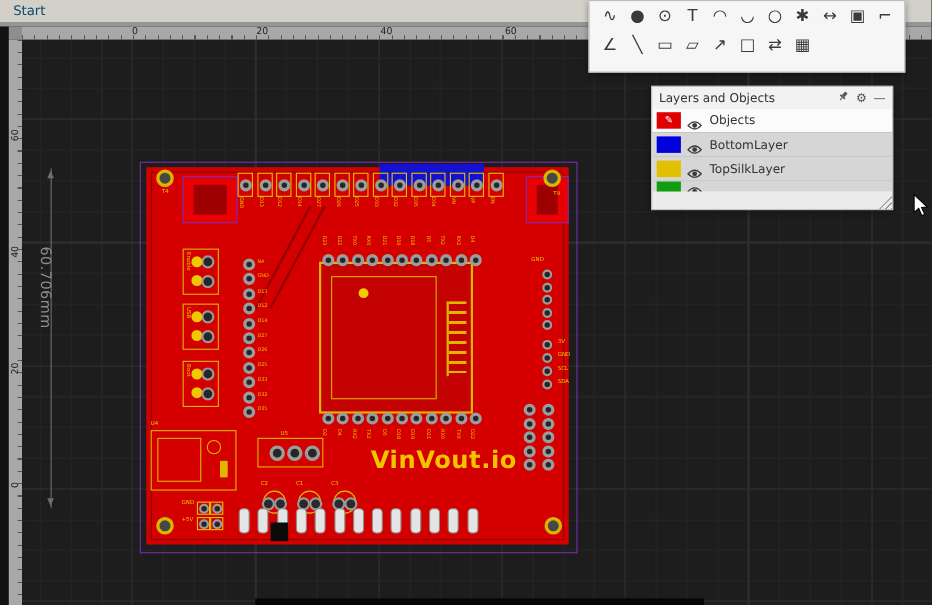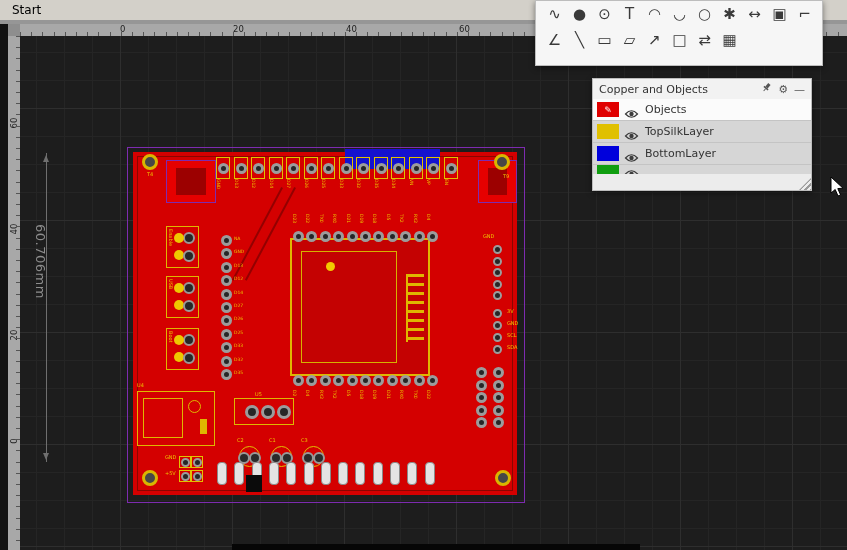--- a/index.html
+++ b/index.html
@@ -11,21 +11,21 @@
     background-image:
       repeating-linear-gradient(to right,#2e2e2e 0 1px,transparent 1px 112px),
       repeating-linear-gradient(to bottom,#2e2e2e 0 1px,transparent 1px 112px),
       repeating-linear-gradient(to right,#252525 0 1px,transparent 1px 28px),
       repeating-linear-gradient(to bottom,#252525 0 1px,transparent 1px 28px);
     background-position:8px -4px;}
 
   
   .tabbar{position:absolute;left:0;top:0;width:100%;height:20px;background:#d3d0c9;
           z-index:6;display:flex;align-items:center;}
-  .start{padding:0 12px;font-size:12px;color:#000000;}
+  .start{padding:0 12px;font-size:12px;color:#0c4a6e;}
   .tabs{display:flex;height:20px;margin-left:14px;}
   .tab{display:flex;align-items:center;gap:5px;padding:0 10px;font-size:11.5px;color:#444;
        background:#dedbd5;border:1px solid #b3b0aa;border-bottom:none;height:20px;box-sizing:border-box;white-space:nowrap;}
   .tab.active{background:#fcfcfc;color:#222;}
   .tabicon{display:inline-flex;align-items:center;}
   .strip{position:absolute;left:0;top:20px;width:100%;height:4px;background:#969696;z-index:5;}
 
   
   .ruler-top{position:absolute;left:20px;top:24px;right:0;height:12px;background:#a8a8a8;z-index:4;}
   .ruler-top::after{content:"";position:absolute;left:0;right:0;bottom:0;height:4px;
@@ -180,20 +180,21 @@
       <div class="c-rect"></div>
     </div>
     <div class="u5box"></div>
     <div class="blacksq"></div>
 
     <div class="hole" style="left:9px;top:2px;"></div>
     <div class="hole" style="left:361px;top:2px;"></div>
     <div class="hole" style="left:9px;top:318px;"></div>
     <div class="hole" style="left:362px;top:318px;"></div>
 
+    <div class="silk-text">VinVout.io</div>
   <div class="padbox" style="left: 83px; top: 5px;"></div>
       <div class="pad" style="left: 85px; top: 11px;"></div>
       <div class="padbox" style="left: 100.5px; top: 5px;"></div>
       <div class="pad" style="left: 102.5px; top: 11px;"></div>
       <div class="padbox" style="left: 118px; top: 5px;"></div>
       <div class="pad" style="left: 120px; top: 11px;"></div>
       <div class="padbox" style="left: 135.5px; top: 5px;"></div>
       <div class="pad" style="left: 137.5px; top: 11px;"></div>
       <div class="padbox" style="left: 153px; top: 5px;"></div>
       <div class="pad" style="left: 155px; top: 11px;"></div>
@@ -405,21 +406,21 @@
       <span class="tool">▱</span>
       <span class="tool">↗</span>
       <span class="tool">□</span>
       <span class="tool">⇄</span>
       <span class="tool">▦</span>
     </div>
 </div>
 
 <div class="layers-panel">
   <div class="lp-header">
-    <span class="title">Copper and Objects</span>
+    <span class="title">Layers and Objects</span>
     <span class="lp-actions">
       <span><svg width="11" height="11" viewBox="0 0 11 11">
             <g transform="rotate(40 5.5 5.5)">
               <rect x="4" y="1" width="3" height="4.5" fill="#555"></rect>
               <rect x="2.8" y="5.5" width="5.4" height="1.5" fill="#555"></rect>
               <rect x="5.1" y="7" width="0.9" height="3" fill="#555"></rect>
             </g>
           </svg></span>
       <span>⚙</span>
       <span>—</span>
@@ -428,34 +429,34 @@
   <div id="lpRows">
       <div class="lprow">
         <span class="swatch" style="background: rgb(224, 0, 0);">✎</span>
         <span class="eye"><svg width="15" height="10" viewBox="0 0 15 10">
             <path d="M1.5 5 Q7.5 -1.5 13.5 5 Q7.5 11.5 1.5 5 Z" fill="none" stroke="#3c3c3c" stroke-width="1.2"></path>
             <circle cx="7.5" cy="5" r="2.2" fill="#3c3c3c"></circle>
           </svg></span>
         <span class="lname">Objects</span>
       </div>
       <div class="lprow">
+        <span class="swatch" style="background: rgb(0, 0, 220);"></span>
+        <span class="eye"><svg width="15" height="10" viewBox="0 0 15 10">
+            <path d="M1.5 5 Q7.5 -1.5 13.5 5 Q7.5 11.5 1.5 5 Z" fill="none" stroke="#3c3c3c" stroke-width="1.2"></path>
+            <circle cx="7.5" cy="5" r="2.2" fill="#3c3c3c"></circle>
+          </svg></span>
+        <span class="lname">BottomLayer</span>
+      </div>
+      <div class="lprow">
         <span class="swatch" style="background: rgb(224, 192, 0);"></span>
         <span class="eye"><svg width="15" height="10" viewBox="0 0 15 10">
             <path d="M1.5 5 Q7.5 -1.5 13.5 5 Q7.5 11.5 1.5 5 Z" fill="none" stroke="#3c3c3c" stroke-width="1.2"></path>
             <circle cx="7.5" cy="5" r="2.2" fill="#3c3c3c"></circle>
           </svg></span>
         <span class="lname">TopSilkLayer</span>
-      </div>
-      <div class="lprow">
-        <span class="swatch" style="background: rgb(0, 0, 220);"></span>
-        <span class="eye"><svg width="15" height="10" viewBox="0 0 15 10">
-            <path d="M1.5 5 Q7.5 -1.5 13.5 5 Q7.5 11.5 1.5 5 Z" fill="none" stroke="#3c3c3c" stroke-width="1.2"></path>
-            <circle cx="7.5" cy="5" r="2.2" fill="#3c3c3c"></circle>
-          </svg></span>
-        <span class="lname">BottomLayer</span>
       </div>
       <div class="lprow partial">
         <span class="swatch" style="background: rgb(16, 158, 16);"></span>
         <span class="eye"><svg width="15" height="10" viewBox="0 0 15 10">
             <path d="M1.5 5 Q7.5 -1.5 13.5 5 Q7.5 11.5 1.5 5 Z" fill="none" stroke="#3c3c3c" stroke-width="1.2"></path>
             <circle cx="7.5" cy="5" r="2.2" fill="#3c3c3c"></circle>
           </svg></span>
         <span class="lname"></span>
       </div>
     </div>

